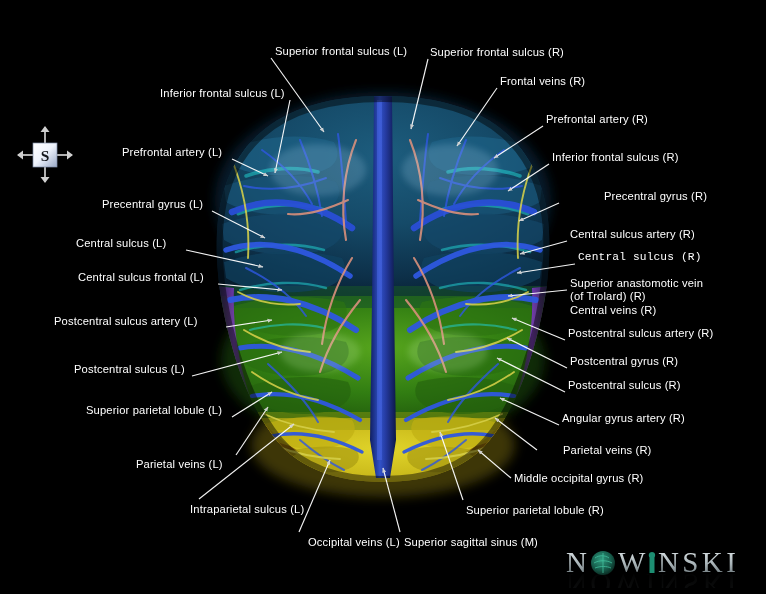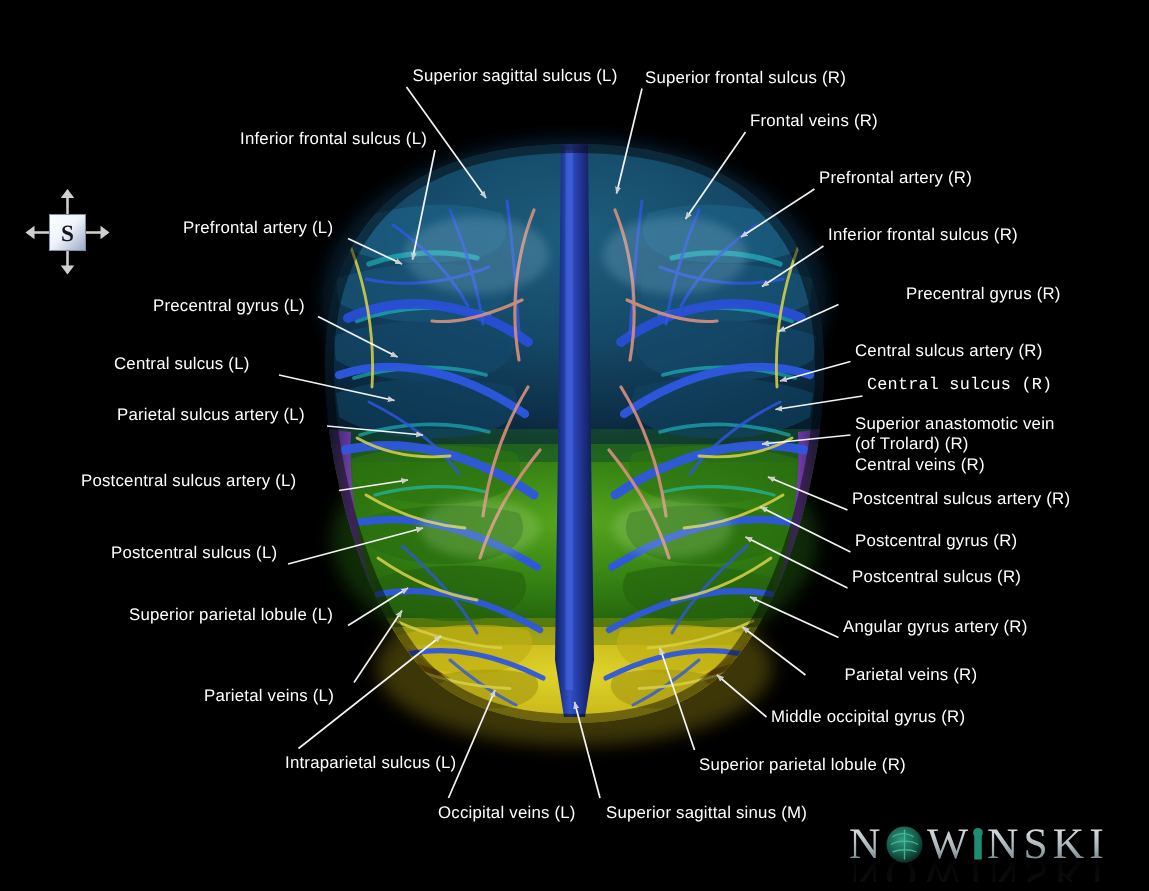--- a/index.html
+++ b/index.html
@@ -314,32 +314,32 @@
     </g>
     <text id="wmT2" x="54" y="30" font-family="Liberation Serif, serif" font-size="29" letter-spacing="3.4" fill="url(#gWmText)">W</text>
     <path d="M88 10 C 85 10, 84 13, 85.5 15.5 L85.5 31 L90.5 31 L90.5 15.5 C 92 13, 91 10, 88 10 Z" fill="#1f9a7c" opacity=".92"></path>
     <text id="wmT3" x="94" y="30" font-family="Liberation Serif, serif" font-size="29" letter-spacing="3.4" fill="url(#gWmText)">NSKI</text>
     <g transform="translate(0,62) scale(1,-1)" opacity=".3">
       <text x="2" y="30" font-family="Liberation Serif, serif" font-size="29" letter-spacing="3.4" fill="url(#gWmRefl)">NOWINSKI</text>
     </g>
   </svg>
 
   <div id="labelLayer">
-      <div class="lbl l" style="left: 275px; top: 45px;"><span>Superior sagittal sulcus (L)</span></div>
+      <div class="lbl l" style="left: 275px; top: 45px;"><span>Superior frontal sulcus (L)</span></div>
       <div class="lbl l" style="left: 160px; top: 87px;"><span>Inferior frontal sulcus (L)</span></div>
       <div class="lbl l" style="left: 122px; top: 146px;"><span>Prefrontal artery (L)</span></div>
       <div class="lbl l" style="left: 102px; top: 198px;"><span>Precentral gyrus (L)</span></div>
       <div class="lbl l" style="left: 76px; top: 237px;"><span>Central sulcus (L)</span></div>
-      <div class="lbl l" style="left: 78px; top: 271px;"><span>Parietal sulcus artery (L)</span></div>
+      <div class="lbl l" style="left: 78px; top: 271px;"><span>Central sulcus frontal (L)</span></div>
       <div class="lbl l" style="left: 54px; top: 315px;"><span>Postcentral sulcus artery (L)</span></div>
       <div class="lbl l" style="left: 74px; top: 363px;"><span>Postcentral sulcus (L)</span></div>
       <div class="lbl l" style="left: 86px; top: 404px;"><span>Superior parietal lobule (L)</span></div>
       <div class="lbl l" style="left: 136px; top: 458px;"><span>Parietal veins (L)</span></div>
       <div class="lbl l" style="left: 190px; top: 503px;"><span>Intraparietal sulcus (L)</span></div>
-      <div class="lbl l" style="left: 292px; top: 536px;"><span>Occipital veins (L)</span></div>
+      <div class="lbl l" style="left: 308px; top: 536px;"><span>Occipital veins (L)</span></div>
       <div class="lbl r" style="left: 430px; top: 46px;"><span>Superior frontal sulcus (R)</span></div>
       <div class="lbl r" style="left: 500px; top: 75px;"><span>Frontal veins (R)</span></div>
       <div class="lbl r" style="left: 546px; top: 113px;"><span>Prefrontal artery (R)</span></div>
       <div class="lbl r" style="left: 552px; top: 151px;"><span>Inferior frontal sulcus (R)</span></div>
       <div class="lbl r" style="left: 562px; top: 190px; padding-left: 42px;"><span>Precentral gyrus (R)</span></div>
       <div class="lbl r" style="left: 570px; top: 228px;"><span>Central sulcus artery (R)</span></div>
       <div class="lbl r" style="left: 578px; top: 251px; font-family: Liberation Mono, monospace;"><span>Central sulcus (R)</span></div>
       <div class="lbl r" style="left: 570px; top: 277px;"><span>Superior anastomotic vein</span><span class="ln2">(of Trolard) (R)</span><span class="ln2">Central veins (R)</span></div>
       <div class="lbl r" style="left: 568px; top: 327px;"><span>Postcentral sulcus artery (R)</span></div>
       <div class="lbl r" style="left: 570px; top: 355px;"><span>Postcentral gyrus (R)</span></div>

